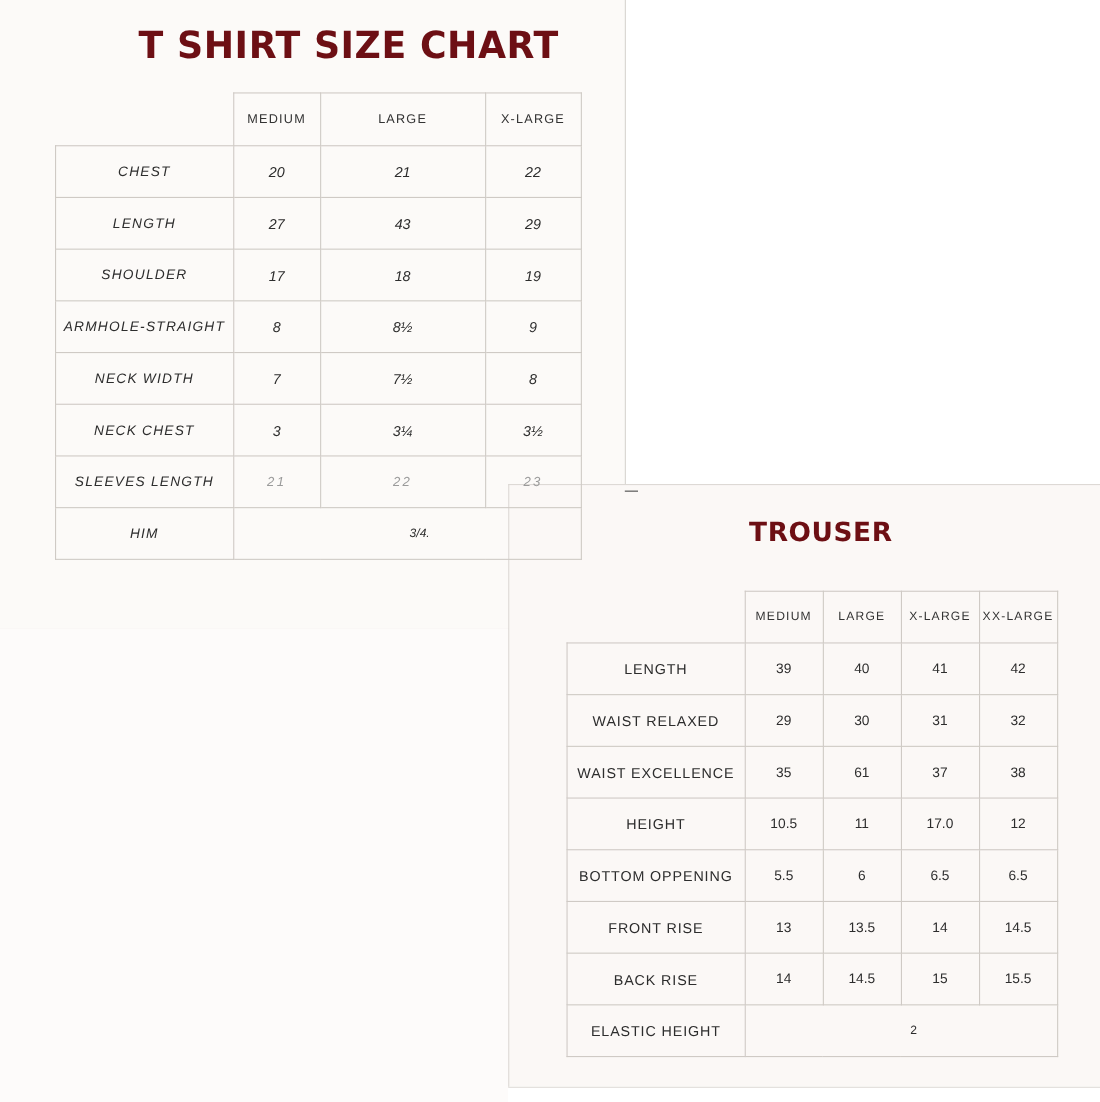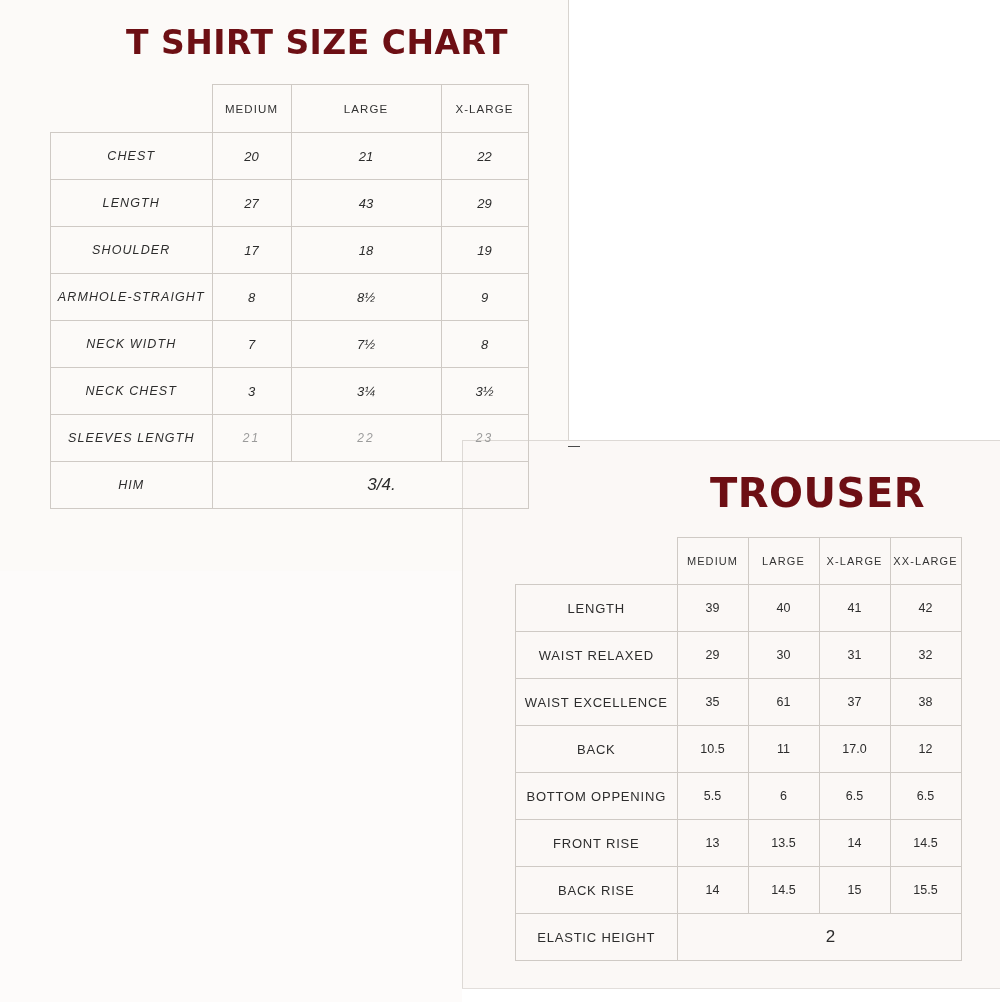--- a/index.html
+++ b/index.html
@@ -72,23 +72,23 @@
     white-space: nowrap;
   }
   #tshirt-title {
     left: 126px;
     top: 22px;
     font-size: 34px;
     transform: scaleX(0.97);
     transform-origin: left top;
   }
   #trouser-title {
-    left: 710px;
+    left: 681px;
     top: 470px;
-    font-size: 40px;
+    font-size: 24px;
   }
 
   
   table.size-table {
     position: absolute;
     border-collapse: collapse;
     table-layout: fixed;
   }
   table.size-table td, table.size-table th {
     border: 1px solid #cfcac5;
@@ -141,21 +141,21 @@
     top: 537px;
     width: 404px;
   }
   #trouser-table .hdr-cell { height: 44px; font-size: 11px; }
   #trouser-table tbody tr { height: 47px; }
   #trouser-table .t-label { width: 159px; }
   #trouser-table .t-col { width: 68px; }
   #trouser-table .row-label { font-size: 13px; letter-spacing: 0.8px; }
   #trouser-table .val-cell { font-size: 12.5px; text-align: center; }
 
-  .merged-cell { font-size: 17px; padding-left: 24px; }
+  .merged-cell { font-size: 11px; padding-left: 24px; }
 </style>
 </head>
 <body>
 
 <div class="panel" id="right-strip"></div>
 <div class="panel" id="tshirt-panel"></div>
 <div class="panel" id="bottom-left-panel"></div>
 <div class="panel" id="trouser-panel"></div>
 <div class="panel" id="bottom-strip"></div>
 
@@ -250,21 +250,21 @@
       <td class="val-cell">32</td>
     </tr>
     <tr>
       <td class="row-label">WAIST EXCELLENCE</td>
       <td class="val-cell">35</td>
       <td class="val-cell">61</td>
       <td class="val-cell">37</td>
       <td class="val-cell">38</td>
     </tr>
     <tr>
-      <td class="row-label">BACK</td>
+      <td class="row-label">HEIGHT</td>
       <td class="val-cell">10.5</td>
       <td class="val-cell">11</td>
       <td class="val-cell">17.0</td>
       <td class="val-cell">12</td>
     </tr>
     <tr>
       <td class="row-label">BOTTOM OPPENING</td>
       <td class="val-cell">5.5</td>
       <td class="val-cell">6</td>
       <td class="val-cell">6.5</td>

